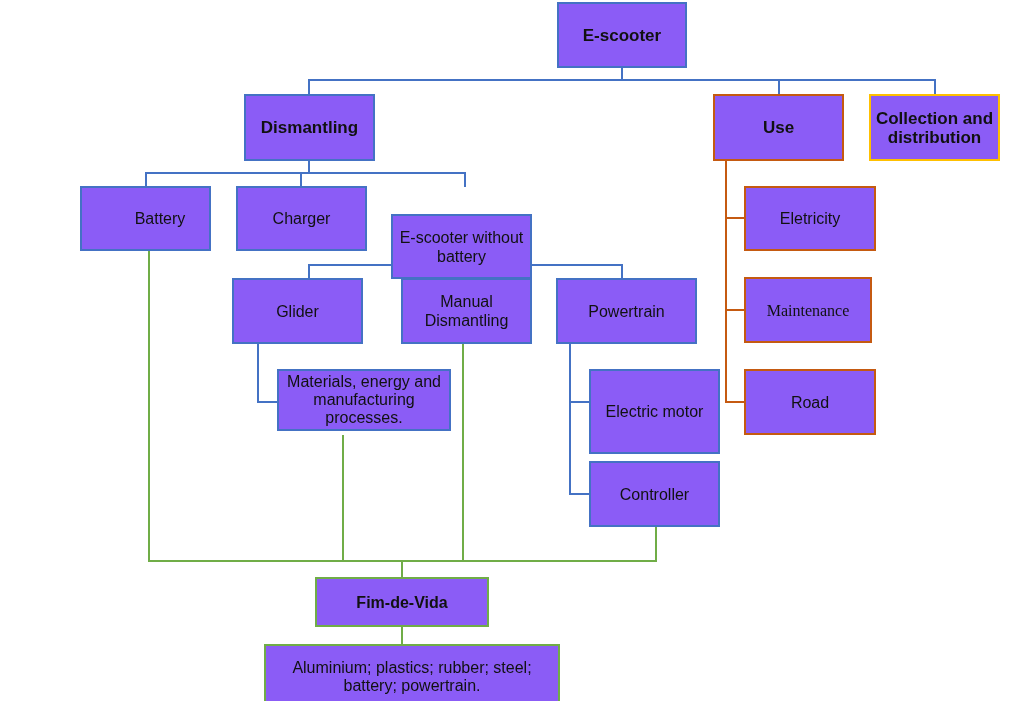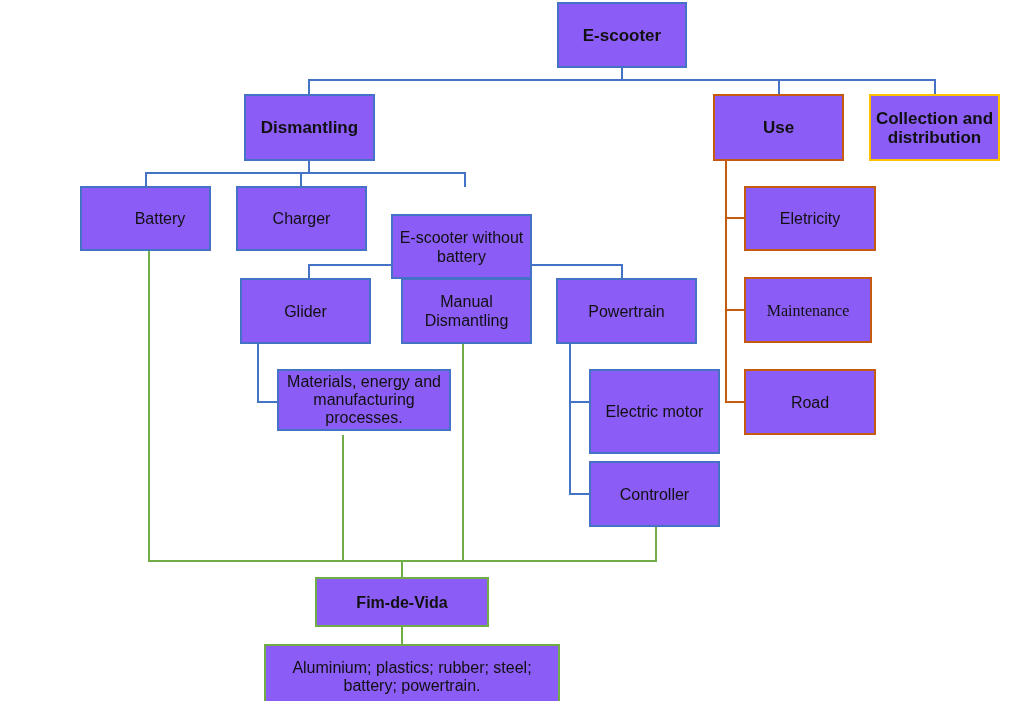--- a/index.html
+++ b/index.html
@@ -50,21 +50,21 @@
 <div class="box blue bold" style="left:557px;top:2px;width:130px;height:66px;font-size:17px;">E-scooter</div>
 
 <div class="box blue bold" style="left:244px;top:94px;width:131px;height:67px;font-size:17px;">Dismantling</div>
 <div class="box orange bold" style="left:713px;top:94px;width:131px;height:67px;font-size:17px;">Use</div>
 <div class="box yellow bold" style="left:869px;top:94px;width:131px;height:67px;font-size:17px;line-height:19px;">Collection and distribution</div>
 
 <div class="box blue" style="left:80px;top:186px;width:131px;height:65px;padding-left:33px;">Battery</div>
 <div class="box blue" style="left:236px;top:186px;width:131px;height:65px;">Charger</div>
 <div class="box blue" style="left:391px;top:186px;width:141px;height:65px;margin-top:28px;">E-scooter without battery</div>
 
-<div class="box blue" style="left:240px;top:278px;width:131px;height:66px;">Glider</div>
+<div class="box blue" style="left:232px;top:278px;width:131px;height:66px;">Glider</div>
 <div class="box blue" style="left:401px;top:278px;width:131px;height:66px;">Manual Dismantling</div>
 <div class="box blue" style="left:556px;top:278px;width:141px;height:66px;">Powertrain</div>
 
 <div class="box blue" style="left:277px;top:369px;width:174px;height:62px;line-height:18px;text-align:center;">Materials,  energy and manufacturing processes.</div>
 
 <div class="box blue" style="left:589px;top:369px;width:131px;height:85px;">Electric motor</div>
 <div class="box blue" style="left:589px;top:461px;width:131px;height:66px;">Controller</div>
 
 <div class="box orange" style="left:744px;top:186px;width:132px;height:65px;">Eletricity</div>
 <div class="box orange" style="left:744px;top:277px;width:128px;height:66px;font-family:Liberation Serif, serif;">Maintenance</div>

